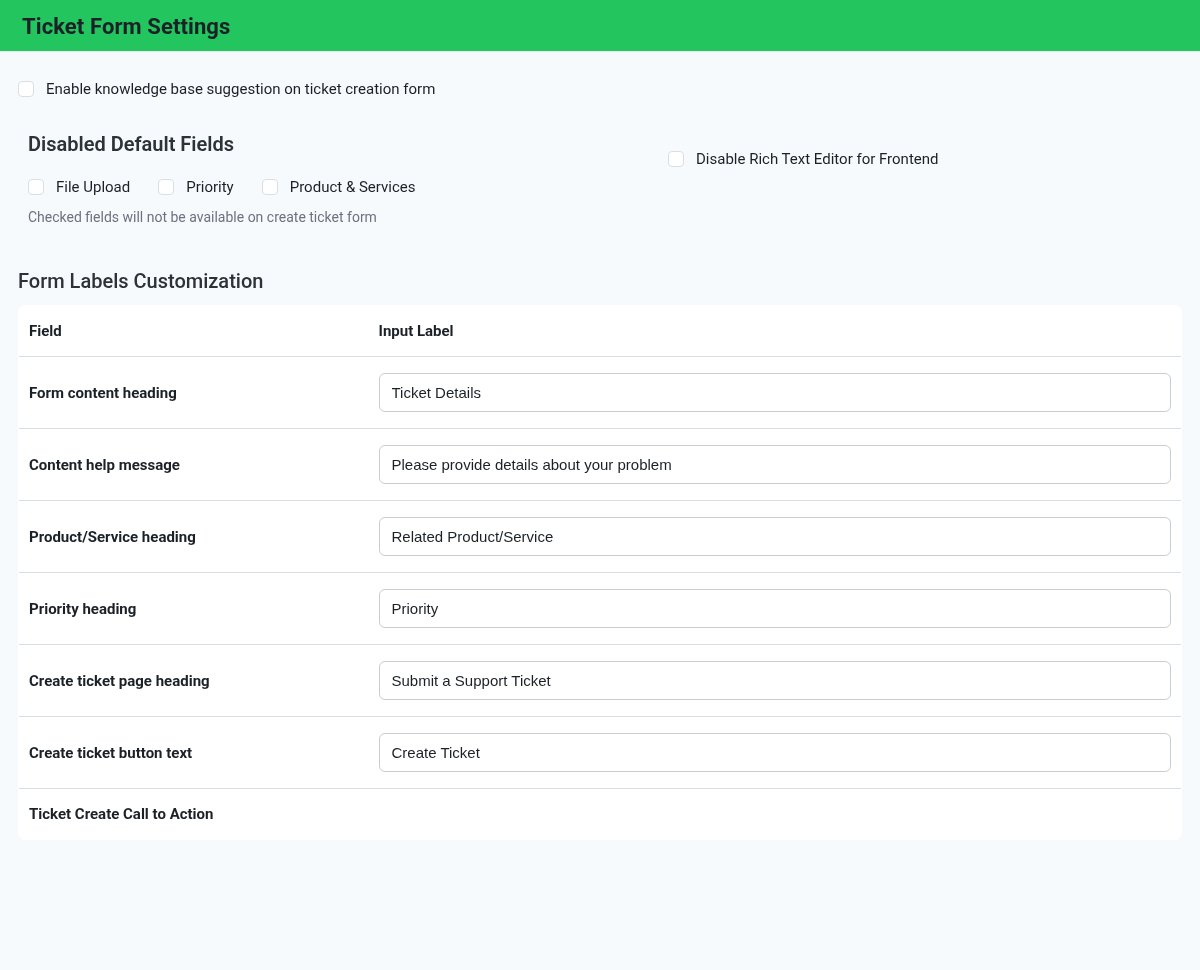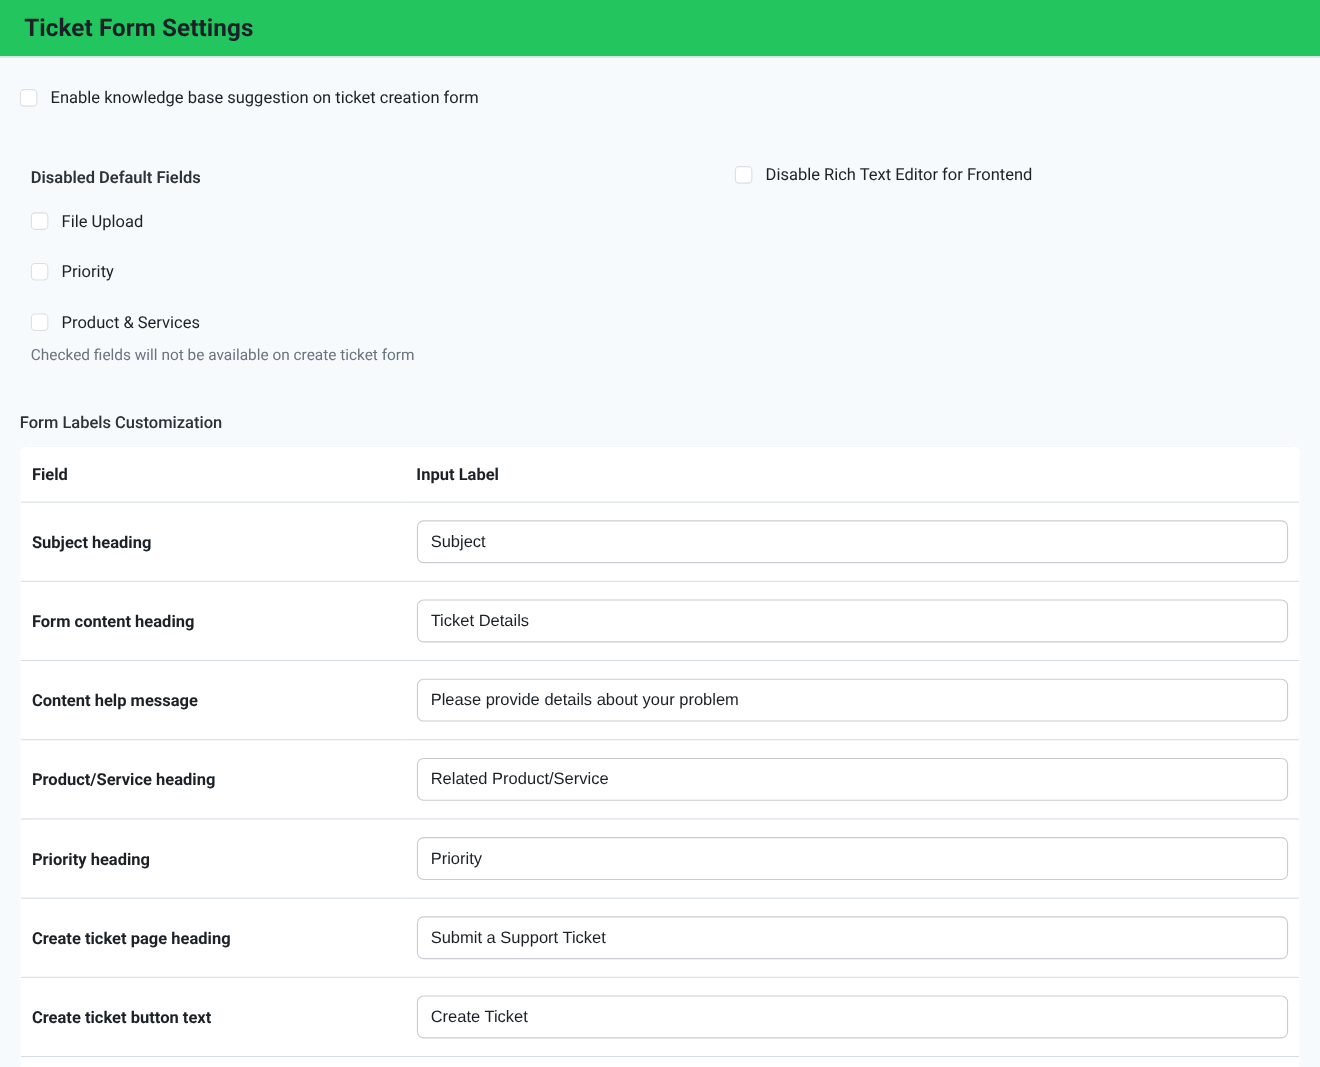--- a/index.html
+++ b/index.html
@@ -56,21 +56,21 @@
   .radio.checked{
     border-color:var(--accent);background:var(--accent);
   }
   .radio.checked::after{
     content:"";position:absolute;top:50%;left:50%;
     width:6px;height:6px;background:#fff;border-radius:50%;
     transform:translate(-50%,-50%);
   }
 
   .section-label{
-    font-size:15px;font-weight:600;color:#2b3238;margin-top:20px;
+    font-size:20px;font-weight:600;color:#2b3238;
   }
   .helper-text{font-size:14px;color:var(--muted);}
   .row-80{display:flex;gap:80px;align-items:flex-start;}
 
   
   table.labels{
     width:100%;
     border-collapse:collapse;
     background:#fff;
     border:1px solid var(--border);
@@ -112,21 +112,21 @@
 <div class="content">
 
   <div class="check-row" style="margin:6px 0 34px 0;">
     <span class="cbox"></span>
     <span>Enable knowledge base suggestion on ticket creation form</span>
   </div>
 
   <div class="row-80" style="padding-left:10px;">
     <div style="flex:0 0 560px;">
       <div class="section-label">Disabled Default Fields</div>
-      <div style="display:flex;gap:28px;margin-top:22px;flex-direction:column;">
+      <div style="display:flex;gap:28px;margin-top:22px;">
         <label class="check-row">
           <span class="cbox"></span>
           <span>File Upload</span>
         </label>
         <label class="check-row">
           <span class="cbox"></span>
           <span>Priority</span>
         </label>
         <label class="check-row">
           <span class="cbox"></span>
@@ -146,24 +146,20 @@
   <div style="margin-top:44px;">
     <div class="section-label" style="font-weight:500;">Form Labels Customization</div>
     <table class="labels" style="margin-top:12px;">
       <thead>
         <tr>
           <th class="col-field">Field</th>
           <th>Input Label</th>
         </tr>
       </thead>
       <tbody>
-        <tr>
-          <td class="col-field">Subject heading</td>
-          <td><input type="text" value="Subject" style=""></td>
-        </tr>
         <tr>
           <td class="col-field">Form content heading</td>
           <td><input type="text" value="Ticket Details" style=""></td>
         </tr>
         <tr>
           <td class="col-field">Content help message</td>
           <td><input type="text" value="Please provide details about your problem" style=""></td>
         </tr>
         <tr>
           <td class="col-field">Product/Service heading</td>

